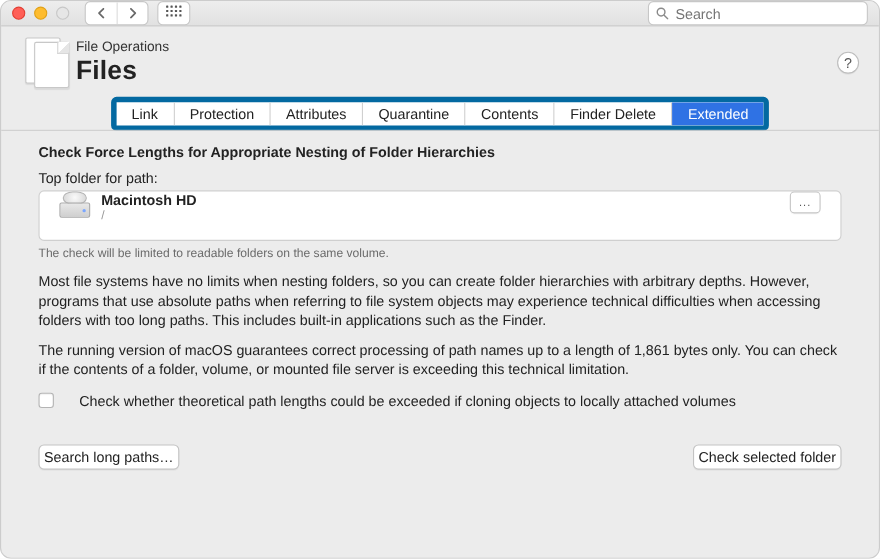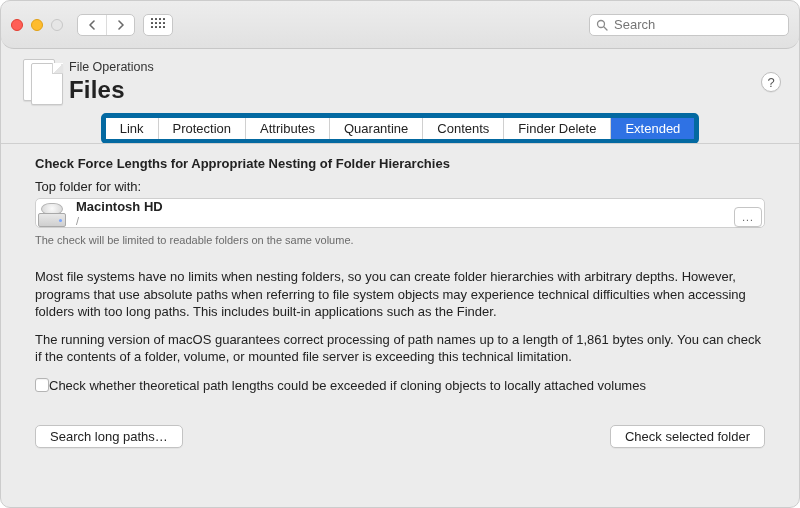--- a/index.html
+++ b/index.html
@@ -12,28 +12,27 @@
 .window {
   width: 800px;
   height: 508px;
   background: #ececec;
   border: 1px solid #ccc;
   border-radius: 10px;
   overflow: hidden;
   position: relative;
 }
 .titlebar {
-  height: 48px;
+  height: 23px;
   background: linear-gradient(#ededed, #e1e1e1);
   border-bottom: 1px solid #c7c7c7;
   display: flex;
   align-items: center;
   padding: 0 10px;
   gap: 8px;
-  border-radius: 13px;
 }
 .traffic { display: flex; gap: 8px; align-items: center; margin-right: 6px; }
 .dot { width: 12px; height: 12px; border-radius: 50%; }
 .dot.red { background: #ff5f57; border: 0.5px solid #e33e32; }
 .dot.yellow { background: #febc2e; border: 0.5px solid #e1a116; }
 .dot.green { background: #e6e6e6; border: 0.5px solid #c7c7c7; }
 .navseg {
   display: flex;
   background: #fff;
   border: 1px solid #c7c7c7;
@@ -126,23 +125,23 @@
   padding: 12px 34px 14px 34px;
 }
 .section-title {
   font-weight: 600; font-size: 13px; margin-bottom: 8px;
 }
 .field-label { font-size: 13px; margin-bottom: 4px; }
 .folder-row {
   background: #fff;
   border: 1px solid #cfcfcf;
   border-radius: 5px;
-  height: 30px;
-  display: flex; align-items: flex-end;
-  padding: 0 2px;
+  height: 46px;
+  display: flex; align-items: flex-start;
+  padding: 0 18px;
   gap: 10px;
 }
 .hd-icon {
   width: 28px; height: 24px; position: relative;
 }
 .hd-icon .body {
   position: absolute; bottom: 0; left: 0; right: 0; height: 14px;
   background: linear-gradient(#e8e8e8, #cfcfcf);
   border: 1px solid #a8a8a8; border-radius: 2px;
 }
@@ -162,38 +161,38 @@
   width: 28px; height: 20px;
   background: #fff; border: 1px solid #c5c5c5; border-radius: 4px;
   display: flex; align-items: center; justify-content: center;
   letter-spacing: 1px; color: #555; font-size: 10px;
   box-shadow: 0 1px 0 rgba(0,0,0,0.03);
 }
 .hint {
   font-size: 11px; color: #6b6b6b; margin-top: 6px;
 }
 .body-text {
-  font-size: 13px; line-height: 1.35; margin-top: 22px; color: #222;
+  font-size: 13px; line-height: 1.35; margin-top: 10px; color: #222;
 }
 .body-text + .body-text { margin-top: 10px; }
 .checkbox-row {
-  display: flex; align-items: center; gap: 0; margin-top: 12px;
+  display: flex; align-items: center; gap: 23px; margin-top: 12px;
 }
 .chkbox {
   width: 14px; height: 14px; background: #fff;
   border: 1px solid #b4b4b4; border-radius: 3px;
   box-shadow: inset 0 1px 1px rgba(0,0,0,0.05);
   flex: none;
 }
 .button-row {
   display: flex; justify-content: space-between; margin-top: 32px;
 }
 .push-btn {
   background: #fff; border: 1px solid #c3c3c3; border-radius: 5px;
-  padding: 3px 14px; font-size: 13px;
+  padding: 3px 4px; font-size: 13px;
   box-shadow: 0 1px 0 rgba(0,0,0,0.04);
 }
 </style>
 </head>
 <body>
 
 <div class="window">
 
   <div class="titlebar">
     <div class="traffic">
@@ -259,21 +258,21 @@
       <div class="tab">Quarantine</div>
       <div class="tab">Contents</div>
       <div class="tab">Finder Delete</div>
       <div class="tab active">Extended</div>
     </div>
   </div>
   <div class="divider"></div>
 
   <div class="content">
     <div class="section-title">Check Force Lengths for Appropriate Nesting of Folder Hierarchies</div>
-    <div class="field-label">Top folder for with:</div>
+    <div class="field-label">Top folder for path:</div>
 
     <div class="folder-row">
       <div class="hd-icon">
         <div class="disc"></div>
         <div class="body"></div>
       </div>
       <div>
         <div class="folder-name">Macintosh HD</div>
         <div class="folder-sub">/</div>
       </div>

